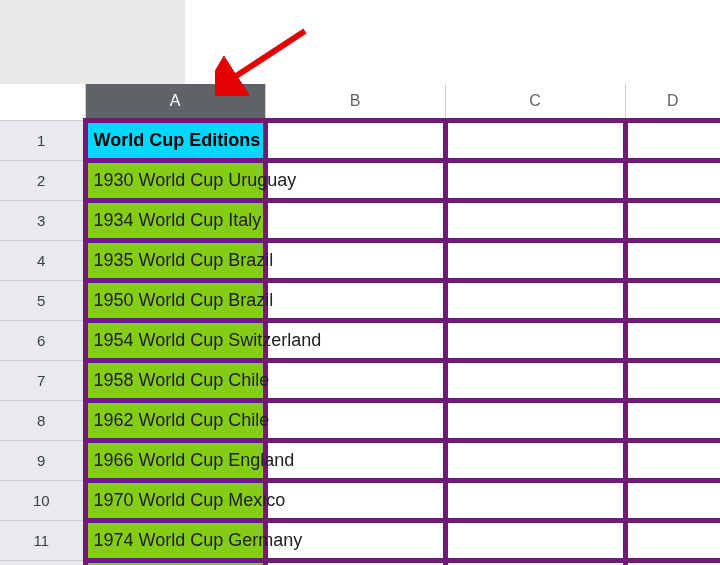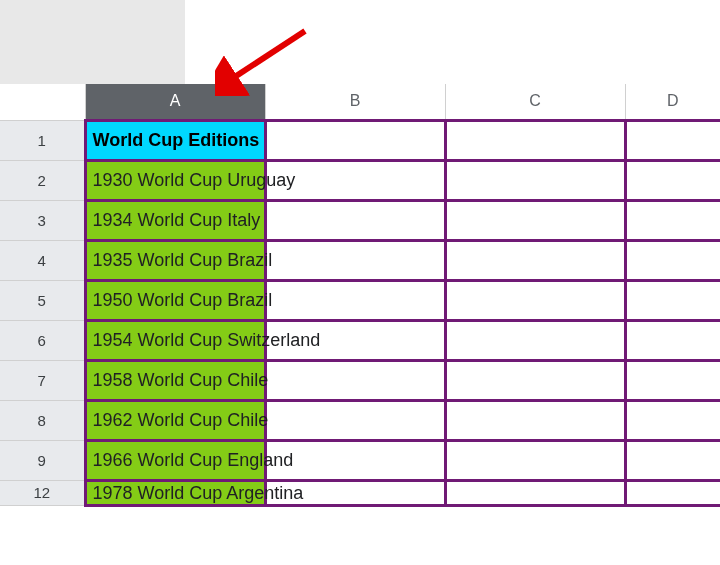--- a/index.html
+++ b/index.html
@@ -80,21 +80,21 @@
       font-weight: normal;
       font-size: 15px;
       text-align: center;
       height: 40px;
     }
     .row-header.selected {
       background: #e8eaed;
       color: #3c4043;
     }
     td.cell {
-      border: 3px solid #701a75;
+      border: 5px solid #701a75;
       height: 40px;
       padding: 0 6px;
       font-size: 18px;
       color: #202124;
       text-align: left;
       vertical-align: middle;
       overflow: visible;
       white-space: nowrap;
       position: relative;
     }
@@ -233,20 +233,38 @@
     </tr>
     <tr>
       <th class="row-header selected">9</th>
       <td class="cell selected-col">
           <span class="overflow-text"><span>1966 World Cup</span> <span>England</span></span>
         </td>
       <td class="cell"></td>
       <td class="cell"></td>
       <td class="cell col-d-cell"></td>
     </tr>
+    <tr>
+      <th class="row-header selected">10</th>
+      <td class="cell selected-col">
+          <span class="overflow-text"><span>1970 World Cup</span> <span>Mexico</span></span>
+        </td>
+      <td class="cell"></td>
+      <td class="cell"></td>
+      <td class="cell col-d-cell"></td>
+    </tr>
+    <tr>
+      <th class="row-header selected">11</th>
+      <td class="cell selected-col">
+          <span class="overflow-text"><span>1974 World Cup</span> <span>Germany</span></span>
+        </td>
+      <td class="cell"></td>
+      <td class="cell"></td>
+      <td class="cell col-d-cell"></td>
+    </tr>
     <tr class="partial">
       <th class="row-header selected">12</th>
       <td class="cell selected-col">
           <span class="overflow-text"><span>1978 World Cup</span> <span>Argentina</span></span>
         </td>
       <td class="cell"></td>
       <td class="cell"></td>
       <td class="cell col-d-cell"></td>
     </tr>
   </tbody>

